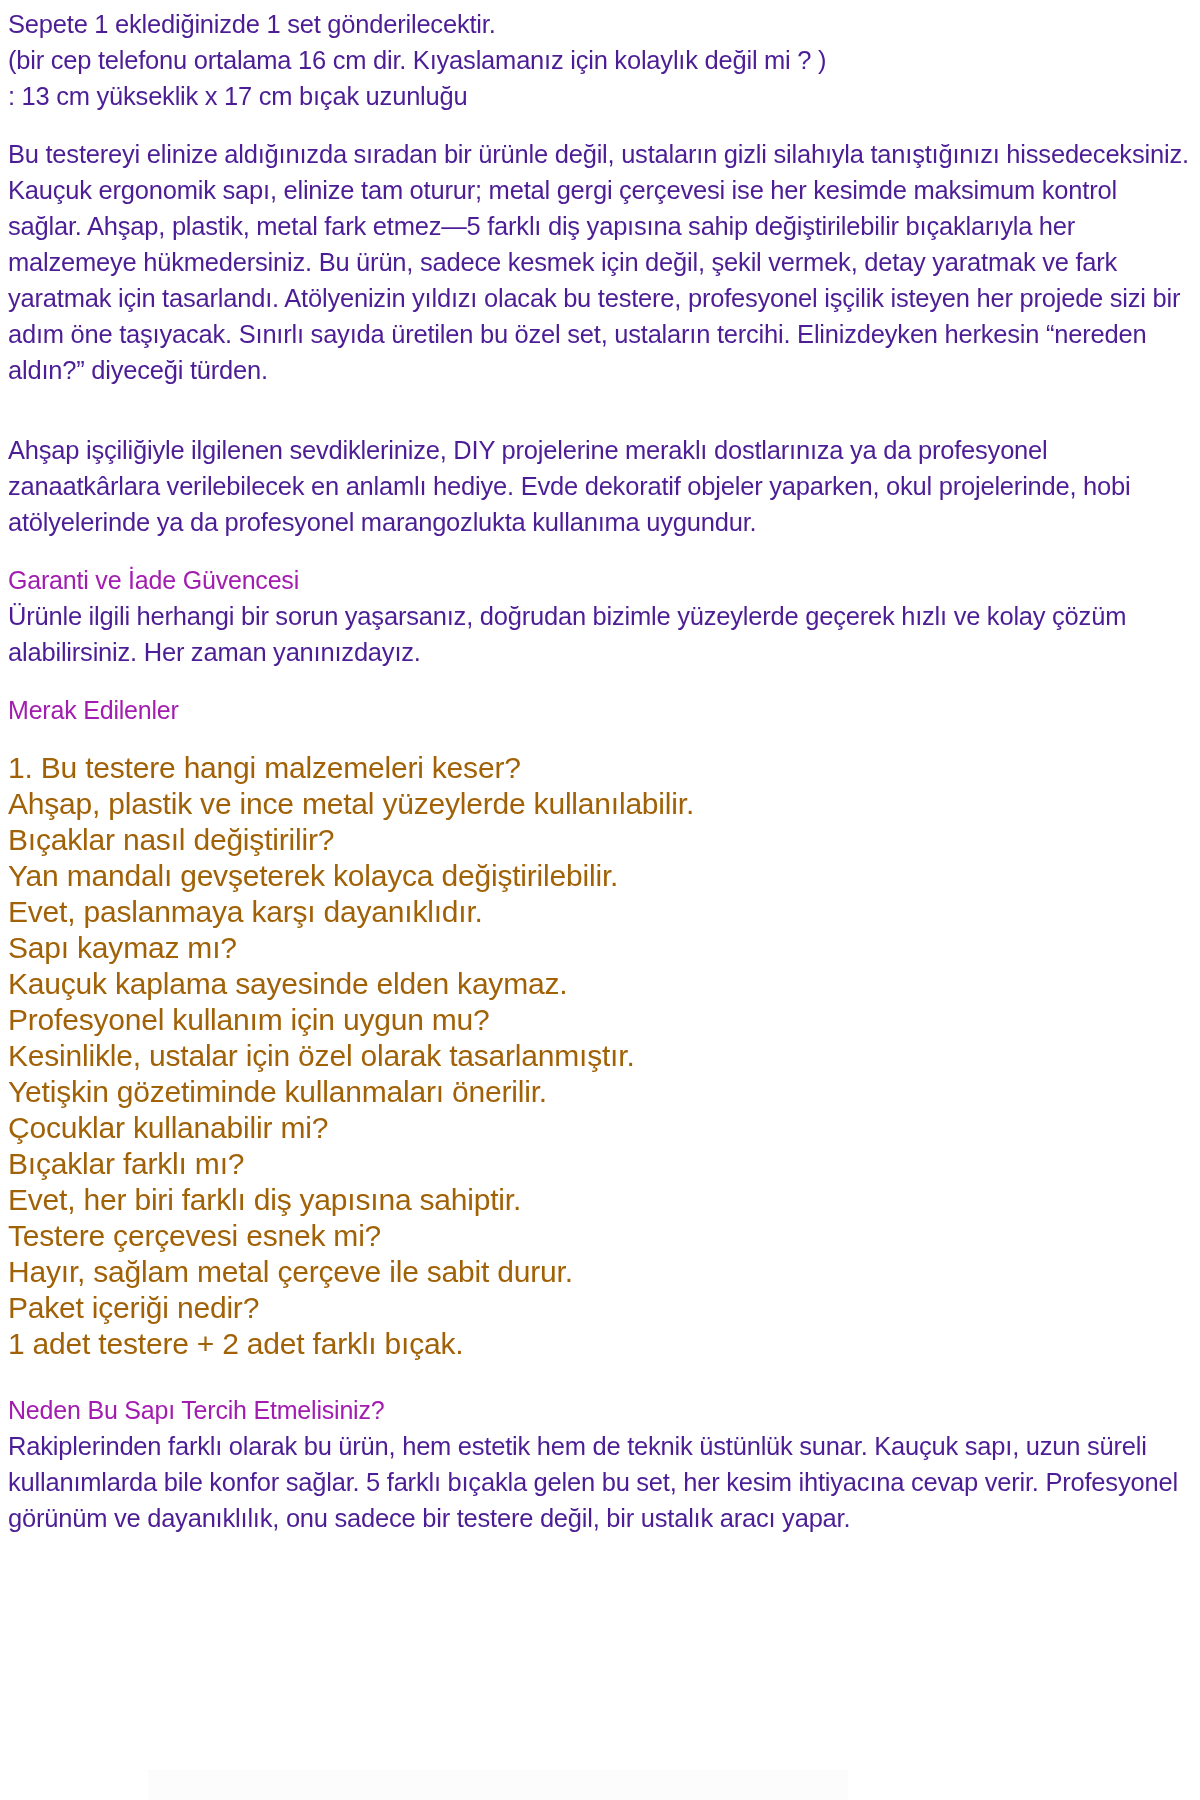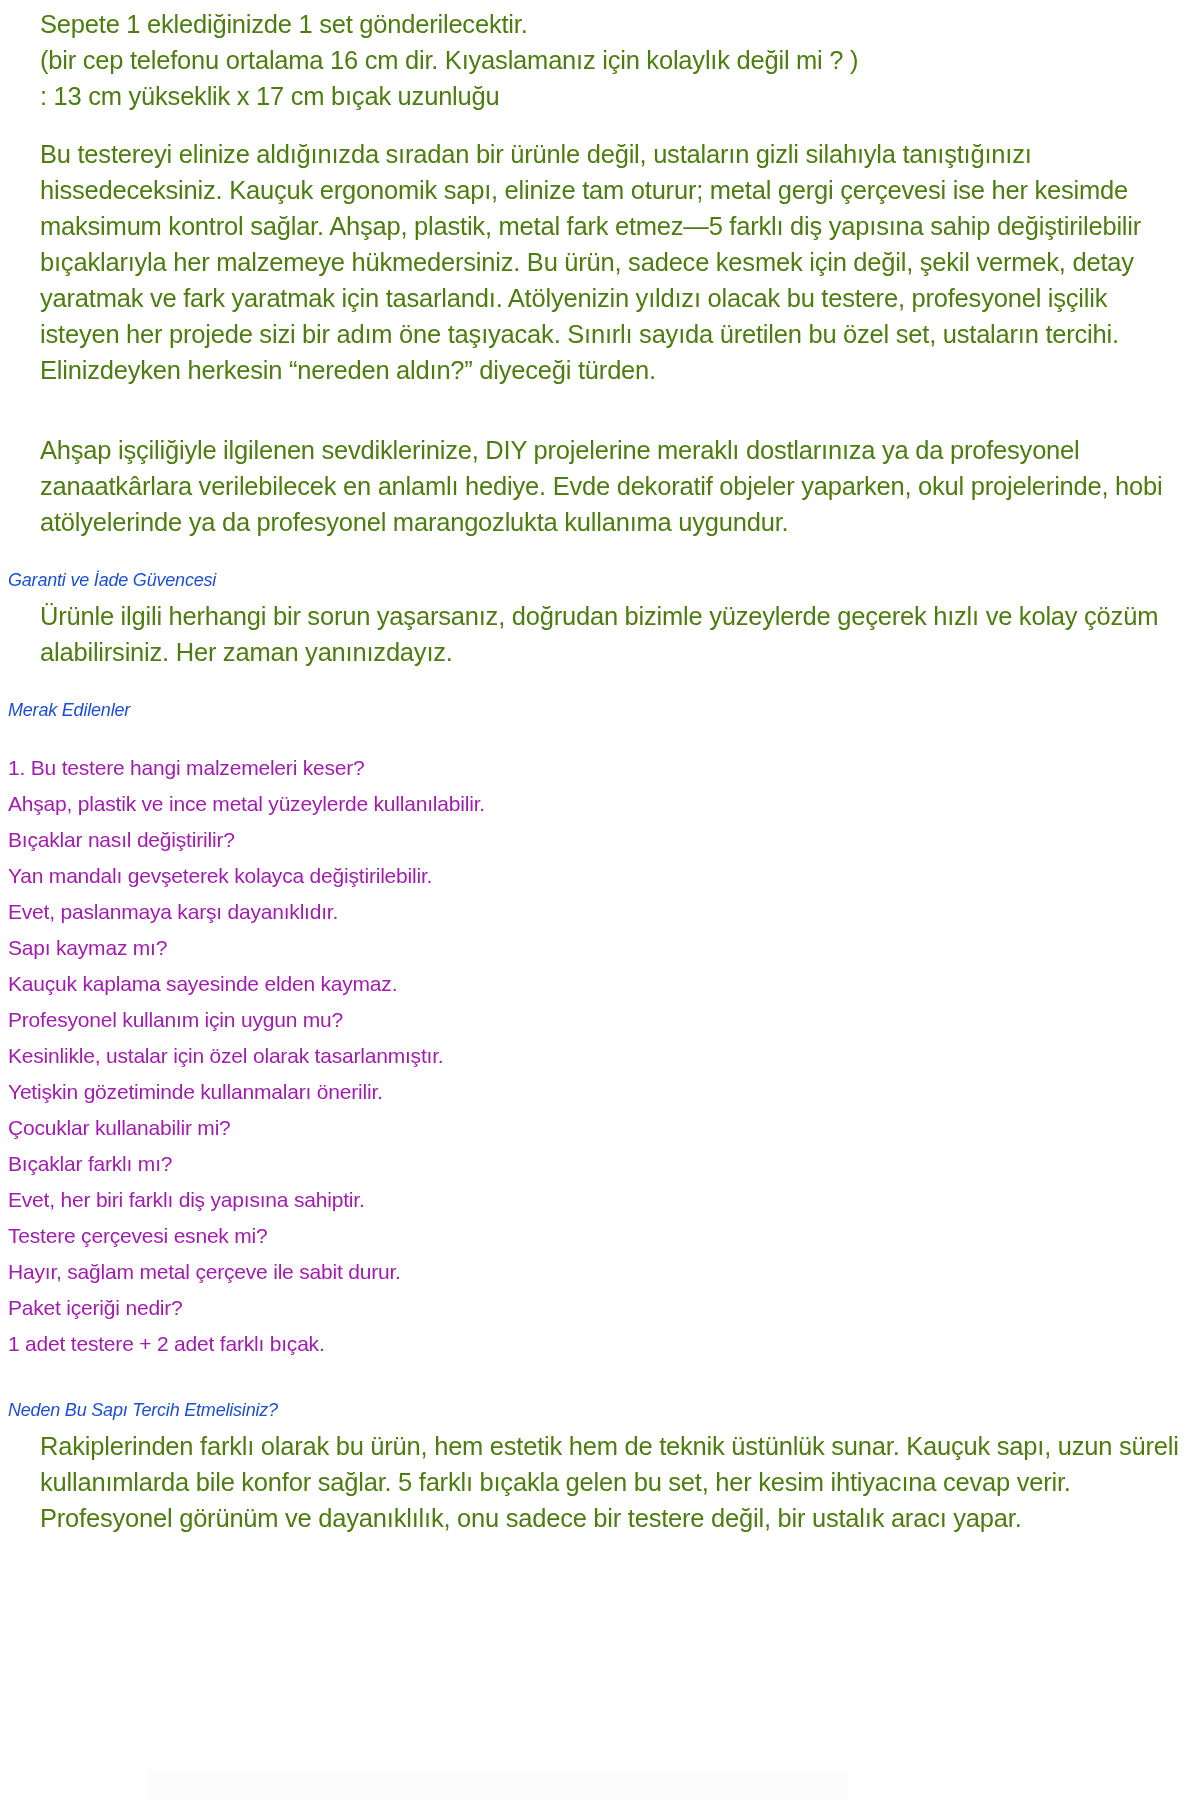--- a/index.html
+++ b/index.html
@@ -22,39 +22,37 @@
     width: 1200px;
     height: 1800px;
     box-sizing: border-box;
     padding: 6px 10px 0 8px;
   }
 
   .blk {
     font-size: 25.5px;
     line-height: 36px;
     letter-spacing: -0.2px;
-    color: #4d7c0f;
+    color: #4c1d95;
     word-spacing: -0.2px;
-    margin-left: 32px;
   }
   .gap-md { height: 22px; }
   .gap-lg { height: 30px; }
 
   .heading {
-    font-size: 18px;
+    font-size: 25px;
     line-height: 36px;
-    color: #1d4ed8;
+    color: #a21caf;
     letter-spacing: -0.2px;
-    font-style: italic;
   }
 
   .faq-line {
-    font-size: 21px;
+    font-size: 30px;
     line-height: 36px;
-    color: #a21caf;
+    color: #a16207;
     letter-spacing: -0.2px;
     white-space: pre-wrap;
   }
 
   
   #bottom-panel {
     position: absolute;
     left: 148px;
     top: 1770px;
     width: 700px;

